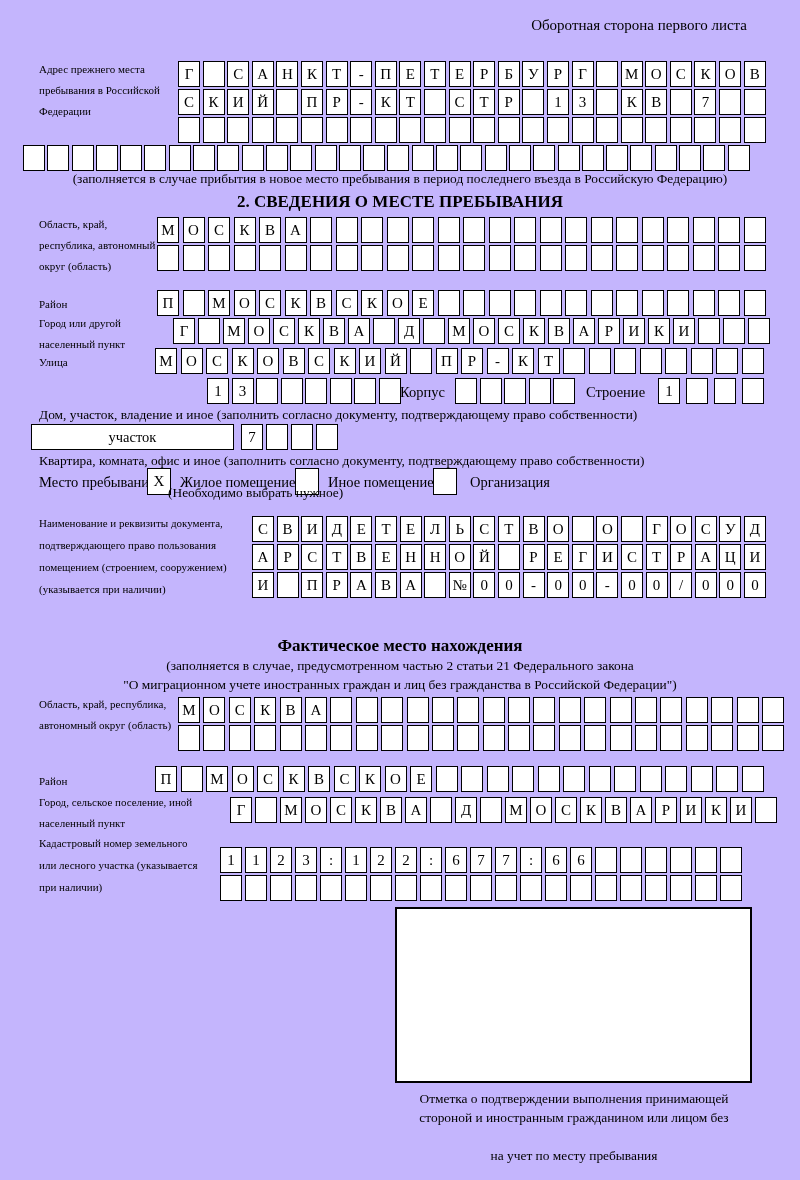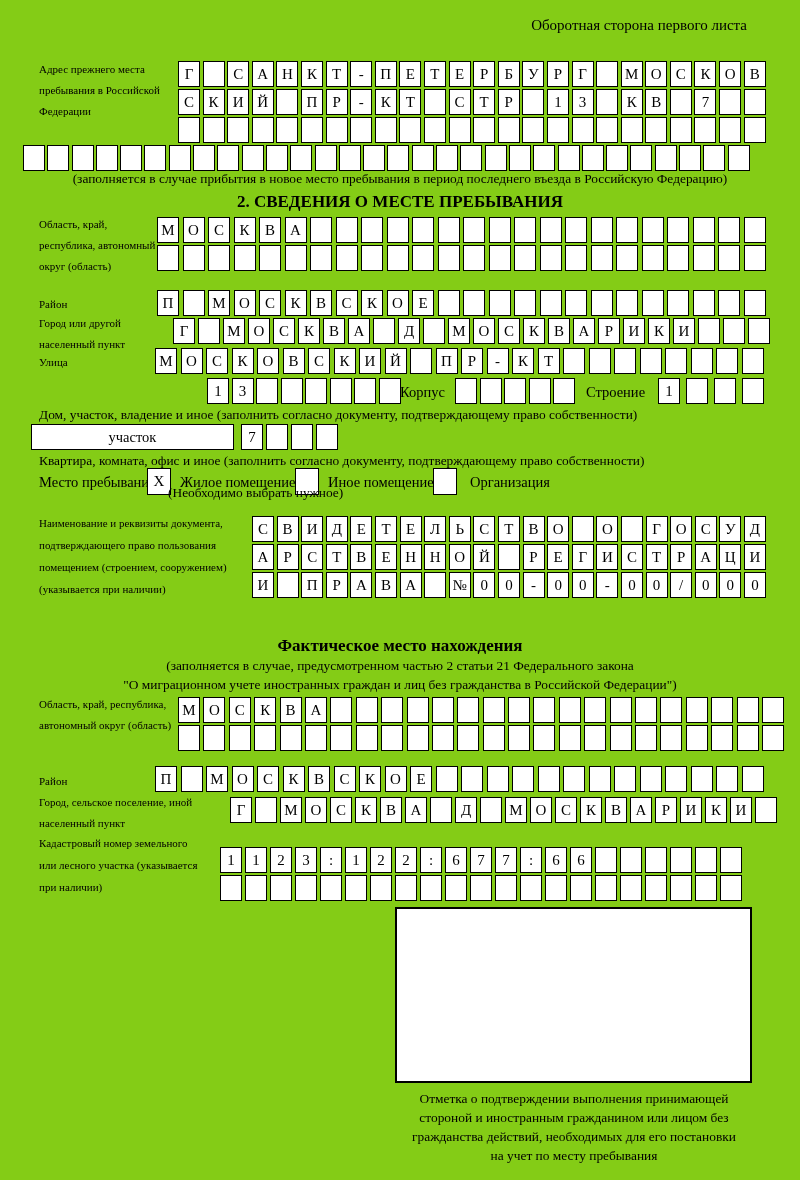--- a/index.html
+++ b/index.html
@@ -1,17 +1,17 @@
 <!DOCTYPE html>
 <html><head>
 <meta charset="utf-8">
 <style>
   html,body { margin:0; padding:0; background:#fff; }
   .page {
-    position:relative; width:800px; height:1180px; background:#84cc16;
+    position:relative; width:800px; height:1180px; background:#c4b5fd;
     font-family:"Liberation Serif", serif; color:#000; overflow:hidden;
   }
   .hdr { position:absolute; top:17px; left:0; width:747px; text-align:right; font-size:15px; }
   .lbl { position:absolute; font-size:11px; line-height:21px; }
   .note { position:absolute; font-size:13.4px; line-height:17px; }
   .center { text-align:center; }
   .title { position:absolute; left:0; width:800px; text-align:center; font-weight:bold; font-size:17px; }
   .cellrow { position:absolute; display:flex; gap:2.6px; }
   .cell {
     width:22px; height:26px; border:1.8px solid #000; box-sizing:border-box;
@@ -564,16 +564,15 @@
       <span class="cell"></span>
       <span class="cell"></span>
       <span class="cell"></span>
       <span class="cell"></span>
       <span class="cell"></span>
     </div>
 
   <div class="stamp"></div>
   <div class="capline" style="top:1089px">Отметка о подтверждении выполнения принимающей</div>
   <div class="capline" style="top:1108px">стороной и иностранным гражданином или лицом без</div>
-  <div class="capline" style="top:1127px">гражданства действий, необходимых для его постановки</div>
   <div class="capline" style="top:1146px">на учет по месту пребывания</div>
 
 </div>
 
 </body></html>

